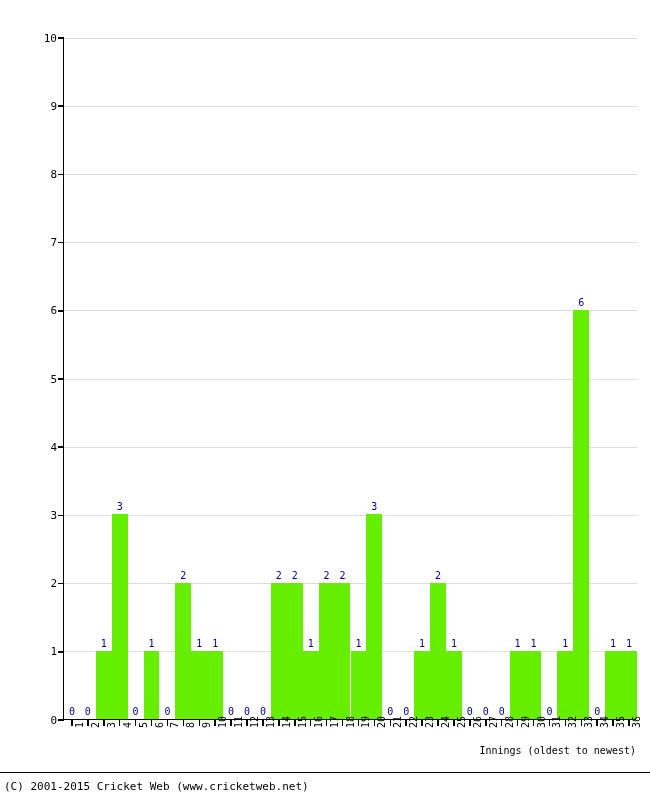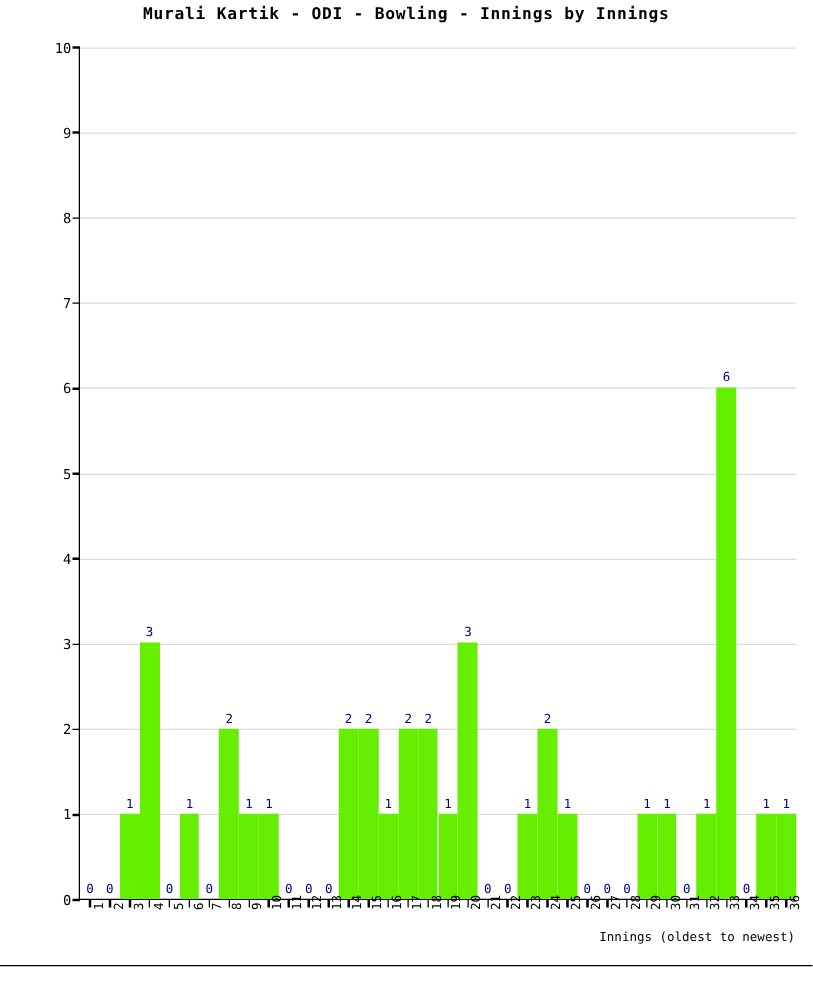--- a/index.html
+++ b/index.html
@@ -152,21 +152,20 @@
     font-size: 11px;
     color: #000000;
     white-space: pre;
   }
 </style>
 </head>
 <body>
 
 <div id="chart-root">
 
-  <div id="chart-title">Murali Kartik - ODI - Bowling - Innings by Innings</div>
 
   <div id="ytick-labels">
       <div class="ytick-label" style="top: 676.5px;">0</div>
       <div class="ytick-label" style="top: 608.3px;">1</div>
       <div class="ytick-label" style="top: 540.1px;">2</div>
       <div class="ytick-label" style="top: 471.9px;">3</div>
       <div class="ytick-label" style="top: 403.7px;">4</div>
       <div class="ytick-label" style="top: 335.5px;">5</div>
       <div class="ytick-label" style="top: 267.3px;">6</div>
       <div class="ytick-label" style="top: 199.1px;">7</div>
@@ -328,13 +327,14 @@
       <div class="xtick-label" style="left: 505.375px;">32</div>
       <div class="xtick-label" style="left: 521.292px;">33</div>
       <div class="xtick-label" style="left: 537.208px;">34</div>
       <div class="xtick-label" style="left: 553.125px;">35</div>
       <div class="xtick-label" style="left: 569.042px;">36</div>
     </div>
 
   <div id="xaxis-title">Innings (oldest to newest)</div>
 
   <div id="footer-separator"></div>
+  <div id="footer-text">(C) 2001-2015 Cricket Web (www.cricketweb.net)</div>
 </div>
 
 </body></html>

